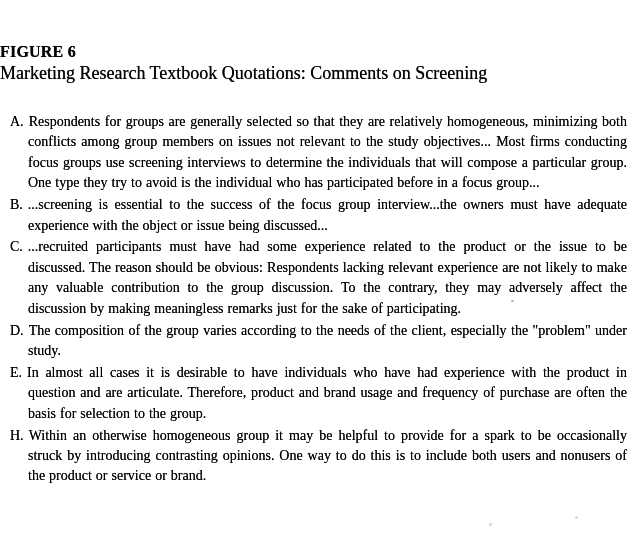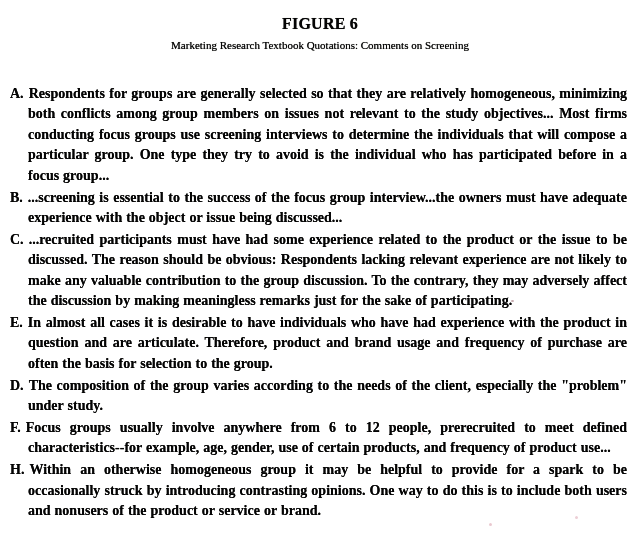--- a/index.html
+++ b/index.html
@@ -12,47 +12,47 @@
     width: 640px;
     height: 547px;
     background: #fdfdfc;
     overflow: hidden;
     font-family: "Liberation Serif", "DejaVu Serif", serif;
     color: #0a0a0a;
     filter: contrast(1.05);
   }
   .header {
     padding-top: 13px;
-    text-align: center;
+    text-align: left;
     text-shadow: 0 0 0.7px rgba(0,0,0,0.85);
+    margin-top: 28px;
   }
   .fig-label {
     font-size: 16px;
     font-weight: bold;
     line-height: 21px;
     letter-spacing: 0.2px;
   }
   .fig-title {
-    font-size: 11px;
+    font-size: 18px;
     line-height: 23px;
   }
   .items {
     margin: 27px 13px 0 10px; 
     width: 617px;
   }
   .item {
     font-size: 14px;
     line-height: 20.4px;
     text-align: justify;
     padding-left: 18px;     
     text-indent: -18px;     
     margin-bottom: 1.5px;
     text-shadow: 0 0 0.6px rgba(0,0,0,0.8);
     word-spacing: 0.5px;
-    font-weight: bold;
   }
   .letter {
     margin-right: 5px;
   }
   .speck {
     position: absolute;
     border-radius: 50%;
     pointer-events: none;
   }
   .speck1 { left: 511px; top: 300px; width: 3px; height: 2px; background: rgba(120,60,70,0.45); }
@@ -67,23 +67,22 @@
 
   <div class="header">
     <div class="fig-label">FIGURE 6</div>
     <div class="fig-title">Marketing Research Textbook Quotations:  Comments on Screening</div>
   </div>
 
   <div class="items">
     <div class="item"><span class="letter">A.</span><span class="text">Respondents for groups are generally selected so that they are relatively homogeneous, minimizing both conflicts among group members on issues not relevant to the study objectives... Most firms conducting focus groups use screening interviews to determine the individuals that will compose a particular group. One type they try to avoid is the individual who has participated before in a focus group...</span></div>
     <div class="item"><span class="letter">B.</span><span class="text">...screening is essential to the success of the focus group interview...the owners must have adequate experience with the object or issue being discussed...</span></div>
     <div class="item"><span class="letter">C.</span><span class="text">...recruited participants must have had some experience related to the product or the issue to be discussed. The reason should be obvious:  Respondents lacking relevant experience are not likely to make any valuable contribution to the group discussion. To the contrary, they may adversely affect the discussion by making meaningless remarks just for the sake of participating.</span></div>
+    <div class="item"><span class="letter">D.</span><span class="text">The composition of the group varies according to the needs of the client, especially the "problem" under study.</span></div>
     <div class="item"><span class="letter">E.</span><span class="text">In almost all cases it is desirable to have individuals who have had experience with the product in question and are articulate. Therefore, product and brand usage and frequency of purchase are often the basis for selection to the group.</span></div>
-    <div class="item"><span class="letter">D.</span><span class="text">The composition of the group varies according to the needs of the client, especially the "problem" under study.</span></div>
-    <div class="item"><span class="letter">F.</span><span class="text">Focus groups usually involve anywhere from 6 to 12 people, prerecruited to meet defined characteristics--for example, age, gender, use of certain products, and frequency of product use...</span></div>
     <div class="item"><span class="letter">H.</span><span class="text">Within an otherwise homogeneous group it may be helpful to provide for a spark to be occasionally struck by introducing contrasting opinions. One way to do this is to include both users and nonusers of the product or service or brand.</span></div>
   </div>
 
   <div class="speck speck1"></div>
   <div class="speck speck2"></div>
   <div class="speck speck3"></div>
   <div class="speck speck4"></div>
 
 </div>
 

